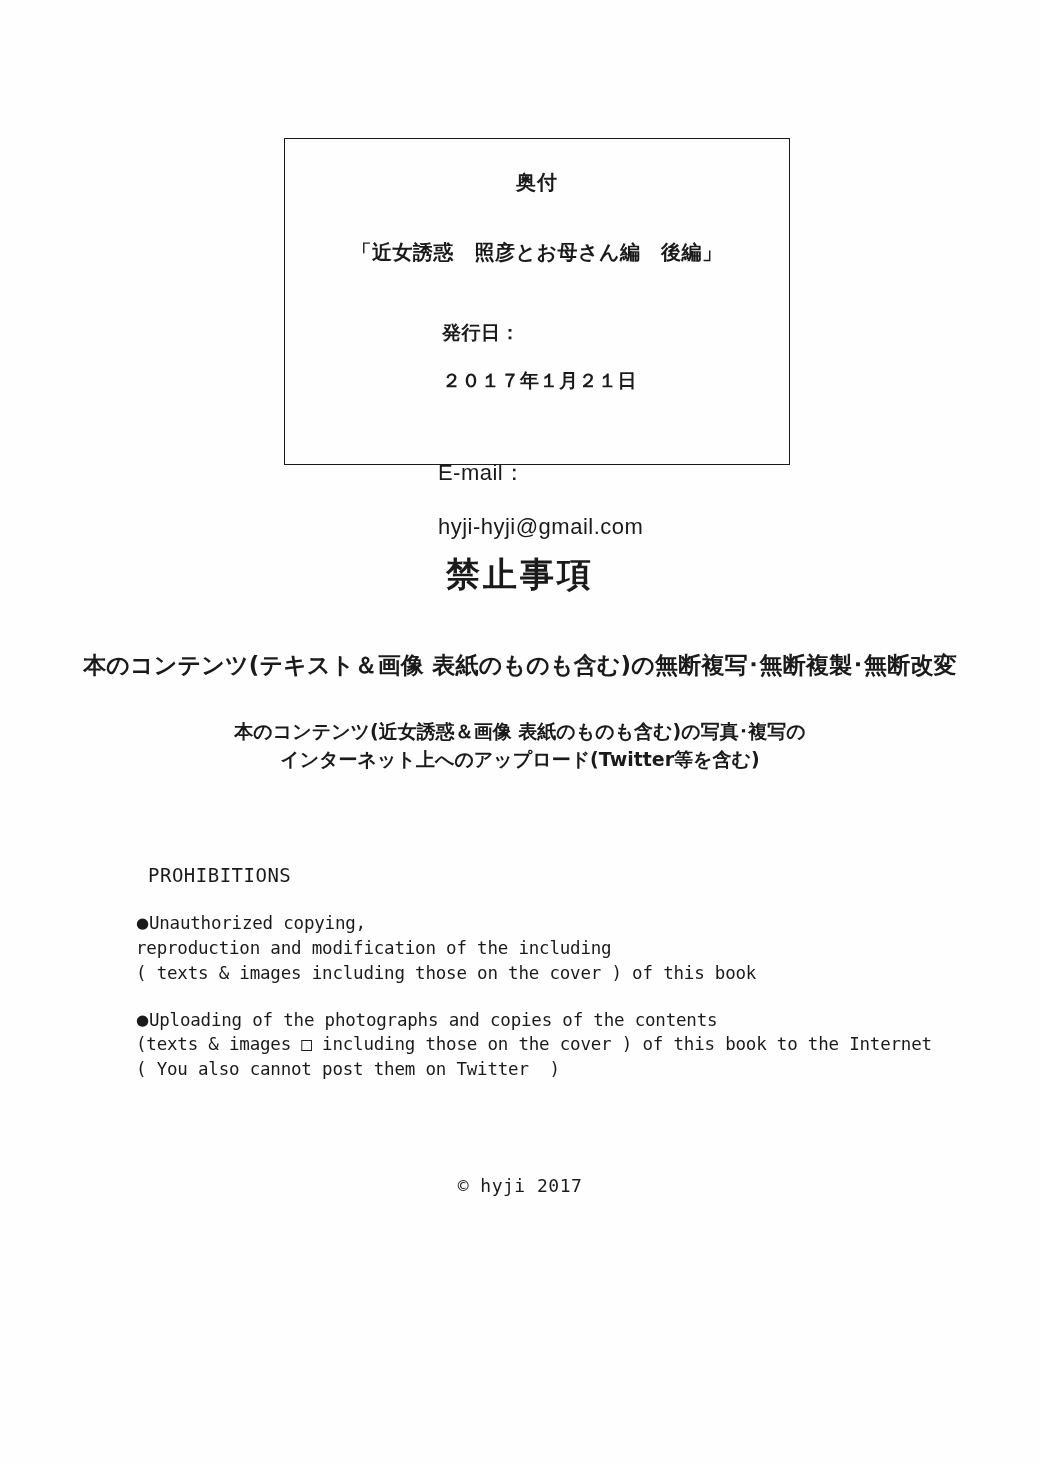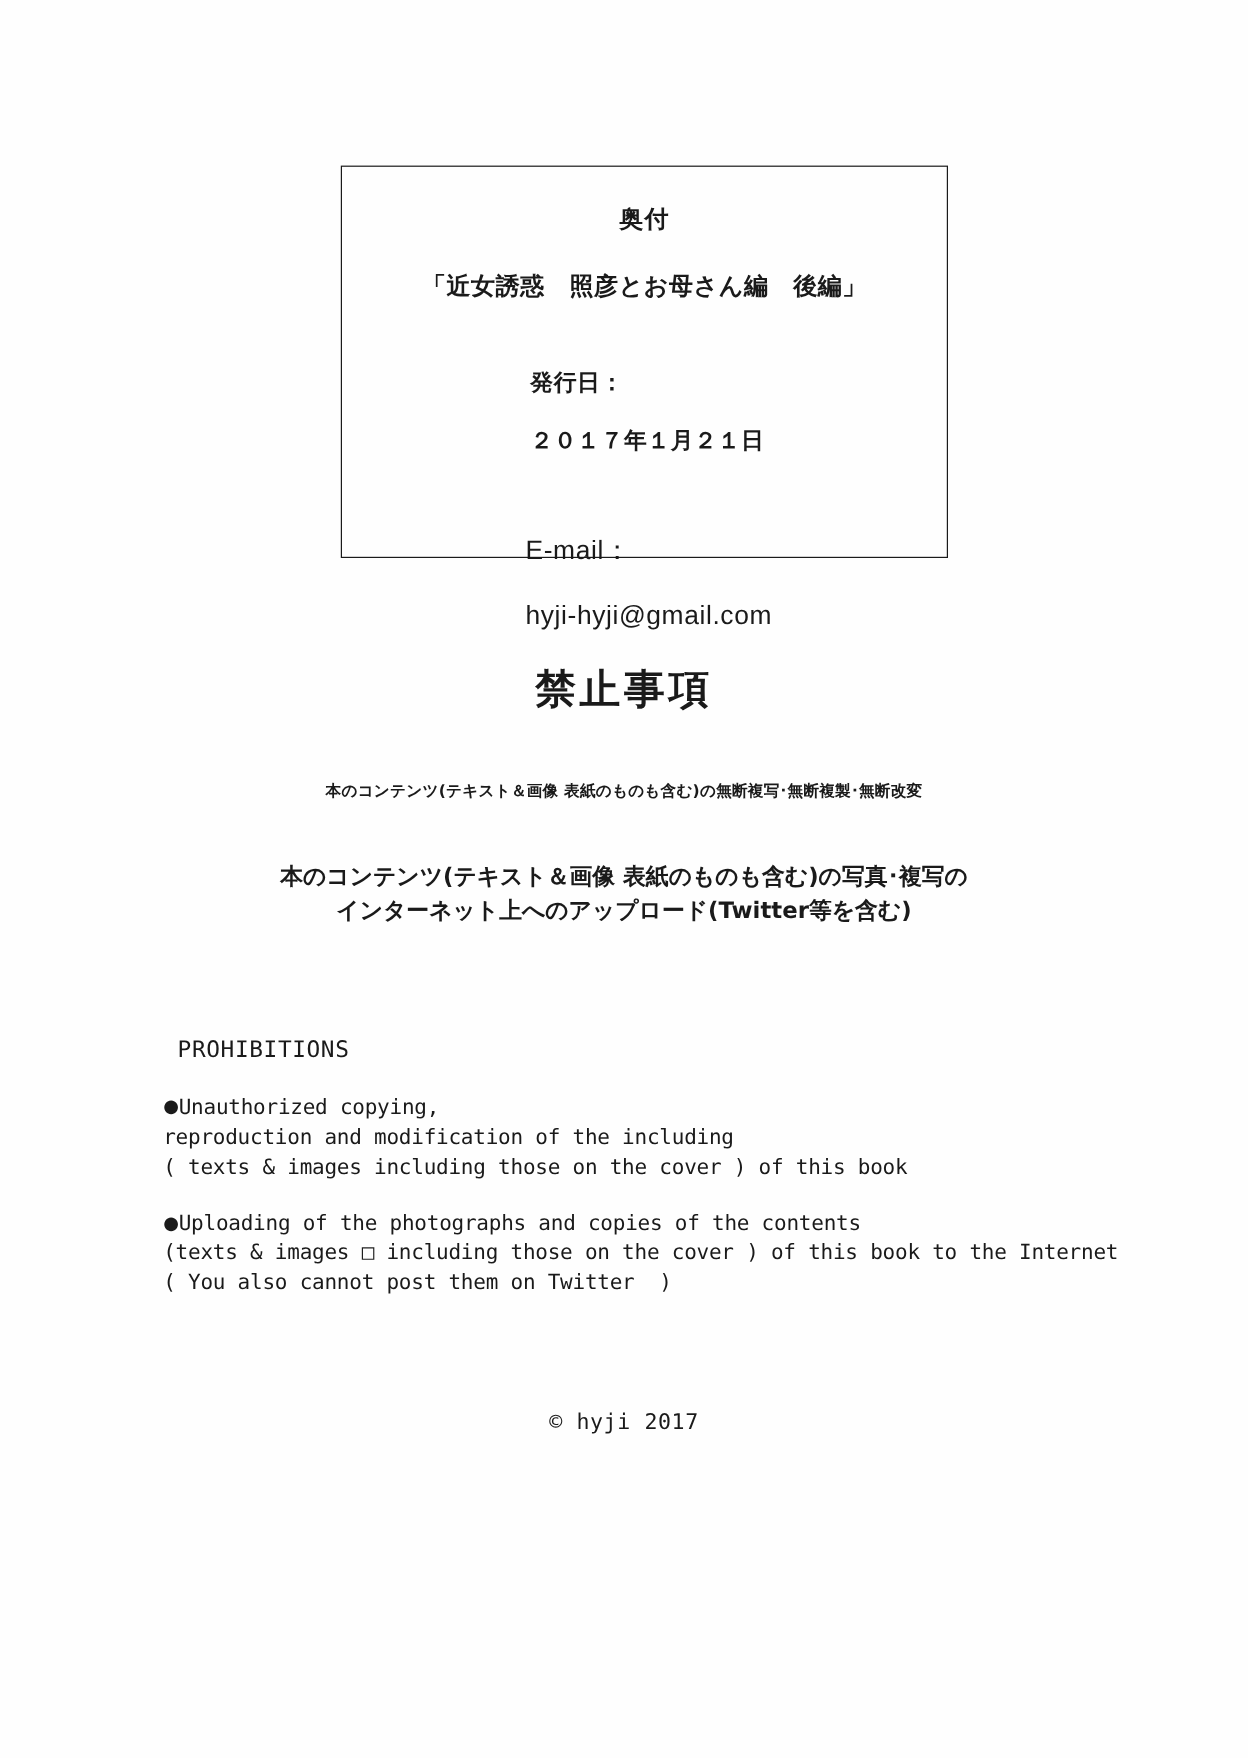--- a/index.html
+++ b/index.html
@@ -40,21 +40,21 @@
     font-size: 20px;
     font-weight: bold;
     letter-spacing: 1px;
     margin-top: 30px;
   }
 
   .colophon-worktitle {
     text-align: center;
     font-size: 20px;
     font-weight: bold;
-    margin-top: 29px;
+    margin-top: 43px;
     letter-spacing: 0.5px;
   }
 
   .colophon-fields {
     margin-top: 32px;
     padding-left: 100px;
   }
   .field-row {
     font-size: 19px;
     font-weight: bold;
@@ -86,21 +86,21 @@
     font-weight: bold;
     letter-spacing: 3px;
   }
 
   .jp-line-1 {
     position: absolute;
     top: 650px;
     left: 0;
     width: 1040px;
     text-align: center;
-    font-size: 13px;
+    font-size: 23px;
     font-weight: bold;
     letter-spacing: 0.2px;
   }
 
   .jp-block-2 {
     position: absolute;
     top: 718px;
     left: 0;
     width: 1040px;
     text-align: center;
@@ -169,21 +169,21 @@
         <span class="field-value">hyji-hyji@gmail.com</span>
       </div>
     </div>
   </div>
 
   <div class="prohibit-heading">禁止事項</div>
 
   <div class="jp-line-1">本のコンテンツ(テキスト＆画像 表紙のものも含む)の無断複写･無断複製･無断改変</div>
 
   <div class="jp-block-2">
-    <div>本のコンテンツ(テキスト＆画像 表紙のものも含む)の写真･複写の</div>
+    <div>本のコンテンツ(近女誘惑＆画像 表紙のものも含む)の写真･複写の</div>
     <div>インターネット上へのアップロード(Twitter等を含む)</div>
   </div>
 
   <div class="en-wrap">
     <div class="en-heading">PROHIBITIONS</div>
 
     <div class="en-para">
       <div class="en-line"><span class="bullet">●</span><span>Unauthorized copying,</span></div>
       <div class="en-line">reproduction and modification of the including</div>
       <div class="en-line">( texts &amp; images including those on the cover ) of this book</div>

